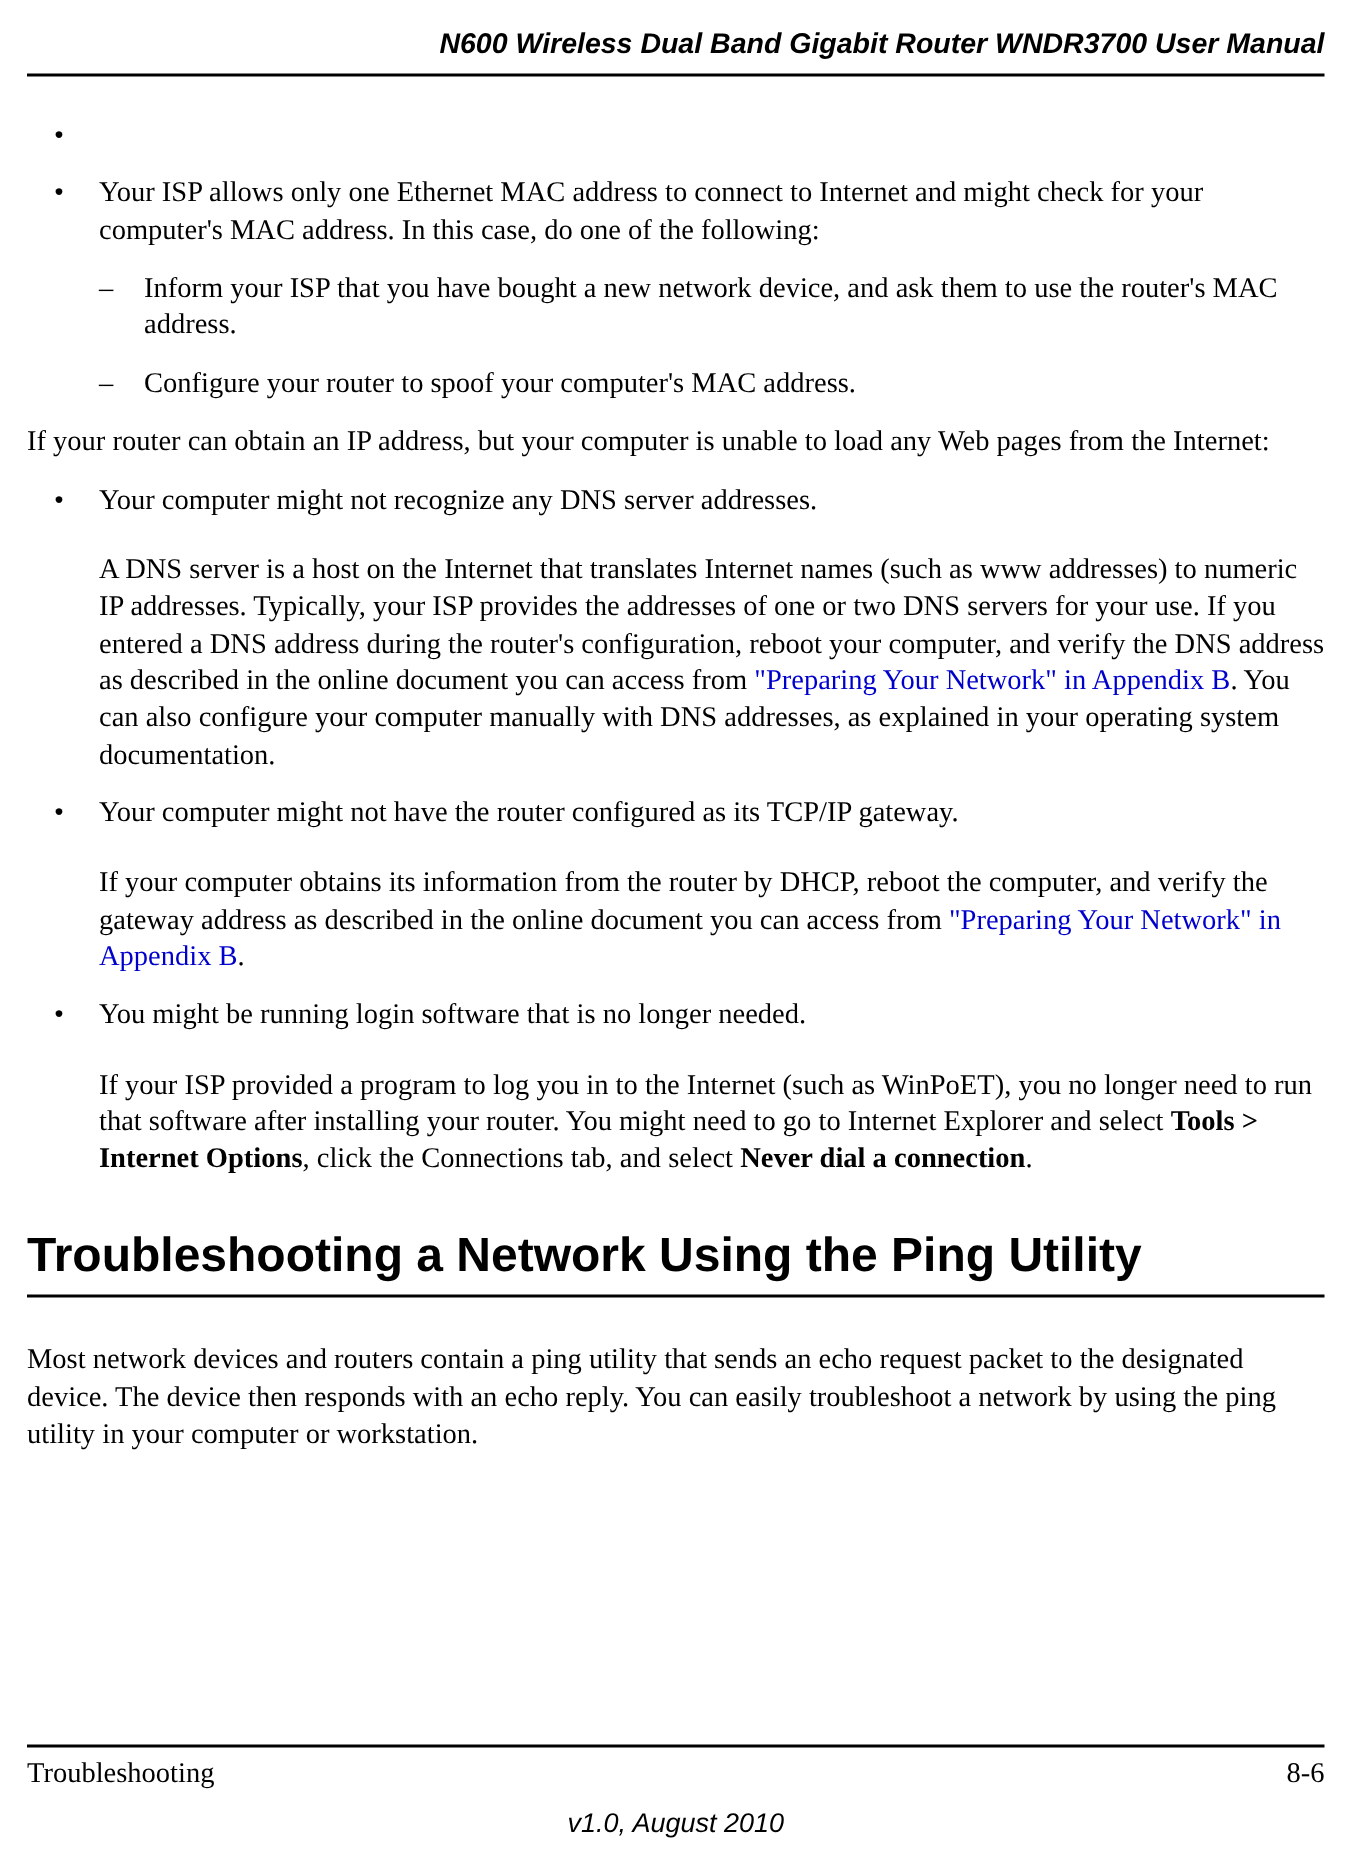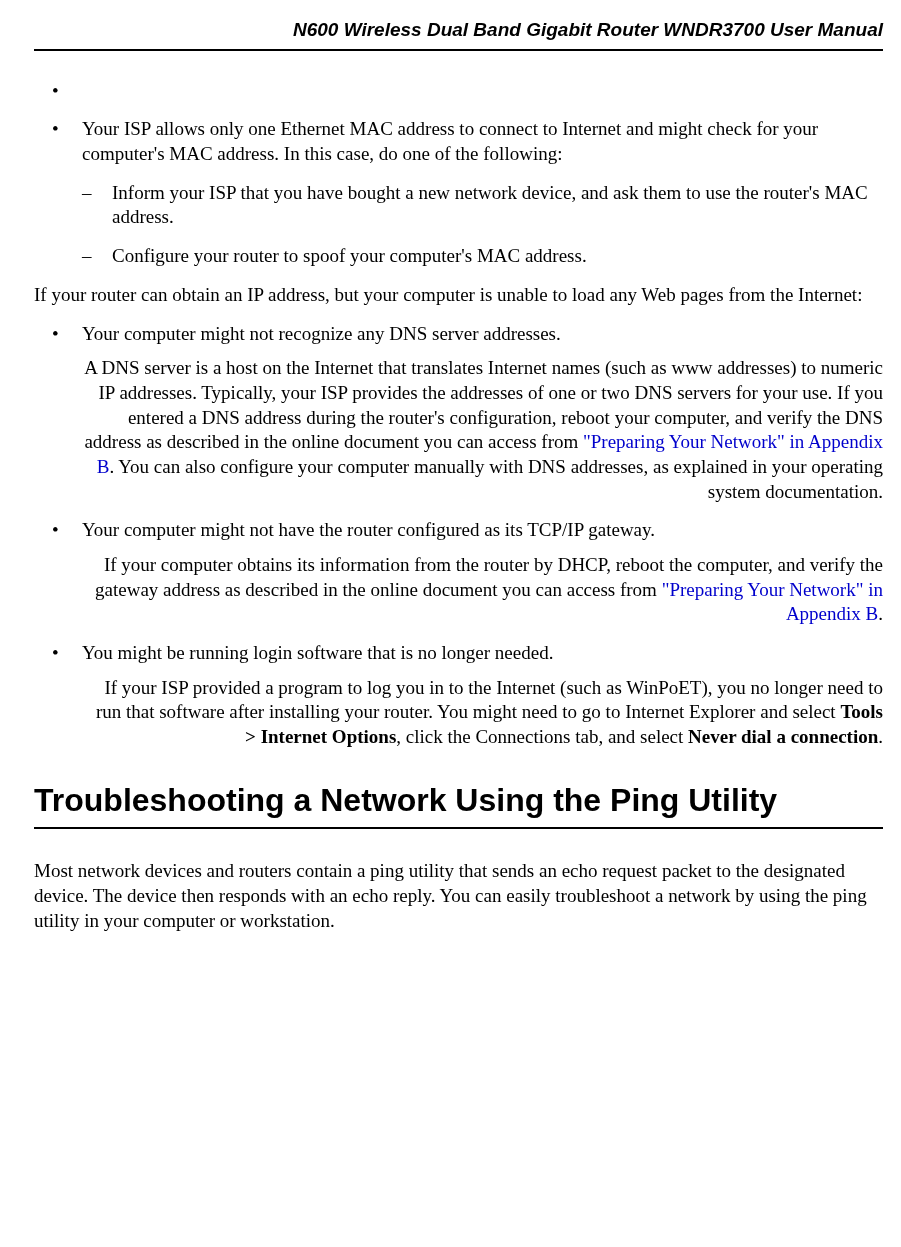--- a/index.html
+++ b/index.html
@@ -9,21 +9,21 @@
       color: #000;
       background: #fff;
       margin: 0;
       padding: 0;
     }
     .page {
       width: 901px;
       height: 1247px;
       position: relative;
       box-sizing: border-box;
-      padding: 18px 0 0 16px;
+      padding: 18px 0 0 0;
     }
     .header-title {
       text-align: right;
       font-style: italic;
       font-weight: bold;
       font-family: Arial, Helvetica, sans-serif;
       font-size: 19px;
       padding: 0 18px 6px 18px;
     }
     .header-rule {
@@ -58,22 +58,21 @@
       padding-left: 48px;
     }
     .dash-content {
       flex: 1;
       padding-right: 0;
     }
     .para {
       margin-bottom: 14px;
     }
     .sub-para {
-      margin-top: 10px;
-      text-align: right;
+      margin-top: 22px;
     }
     .link {
       color: #0000cc;
     }
     .bold {
       font-weight: bold;
     }
     .section-heading {
       font-family: Arial, Helvetica, sans-serif;
       font-weight: bold;
@@ -174,14 +173,22 @@
       </div>
     </div>
 
     <div class="section-heading">Troubleshooting a Network Using the Ping Utility</div>
     <hr class="section-rule">
 
     <div class="para">Most network devices and routers contain a ping utility that sends an echo request packet to the designated device. The device then responds with an echo reply. You can easily troubleshoot a network by using the ping utility in your computer or workstation.</div>
 
   </div>
 
+  <div class="footer">
+    <hr class="footer-rule">
+    <div class="footer-row">
+      <span>Troubleshooting</span>
+      <span>8-6</span>
+    </div>
+    <div class="footer-version">v1.0, August 2010</div>
+  </div>
 
 </div>
 
 </body></html>

